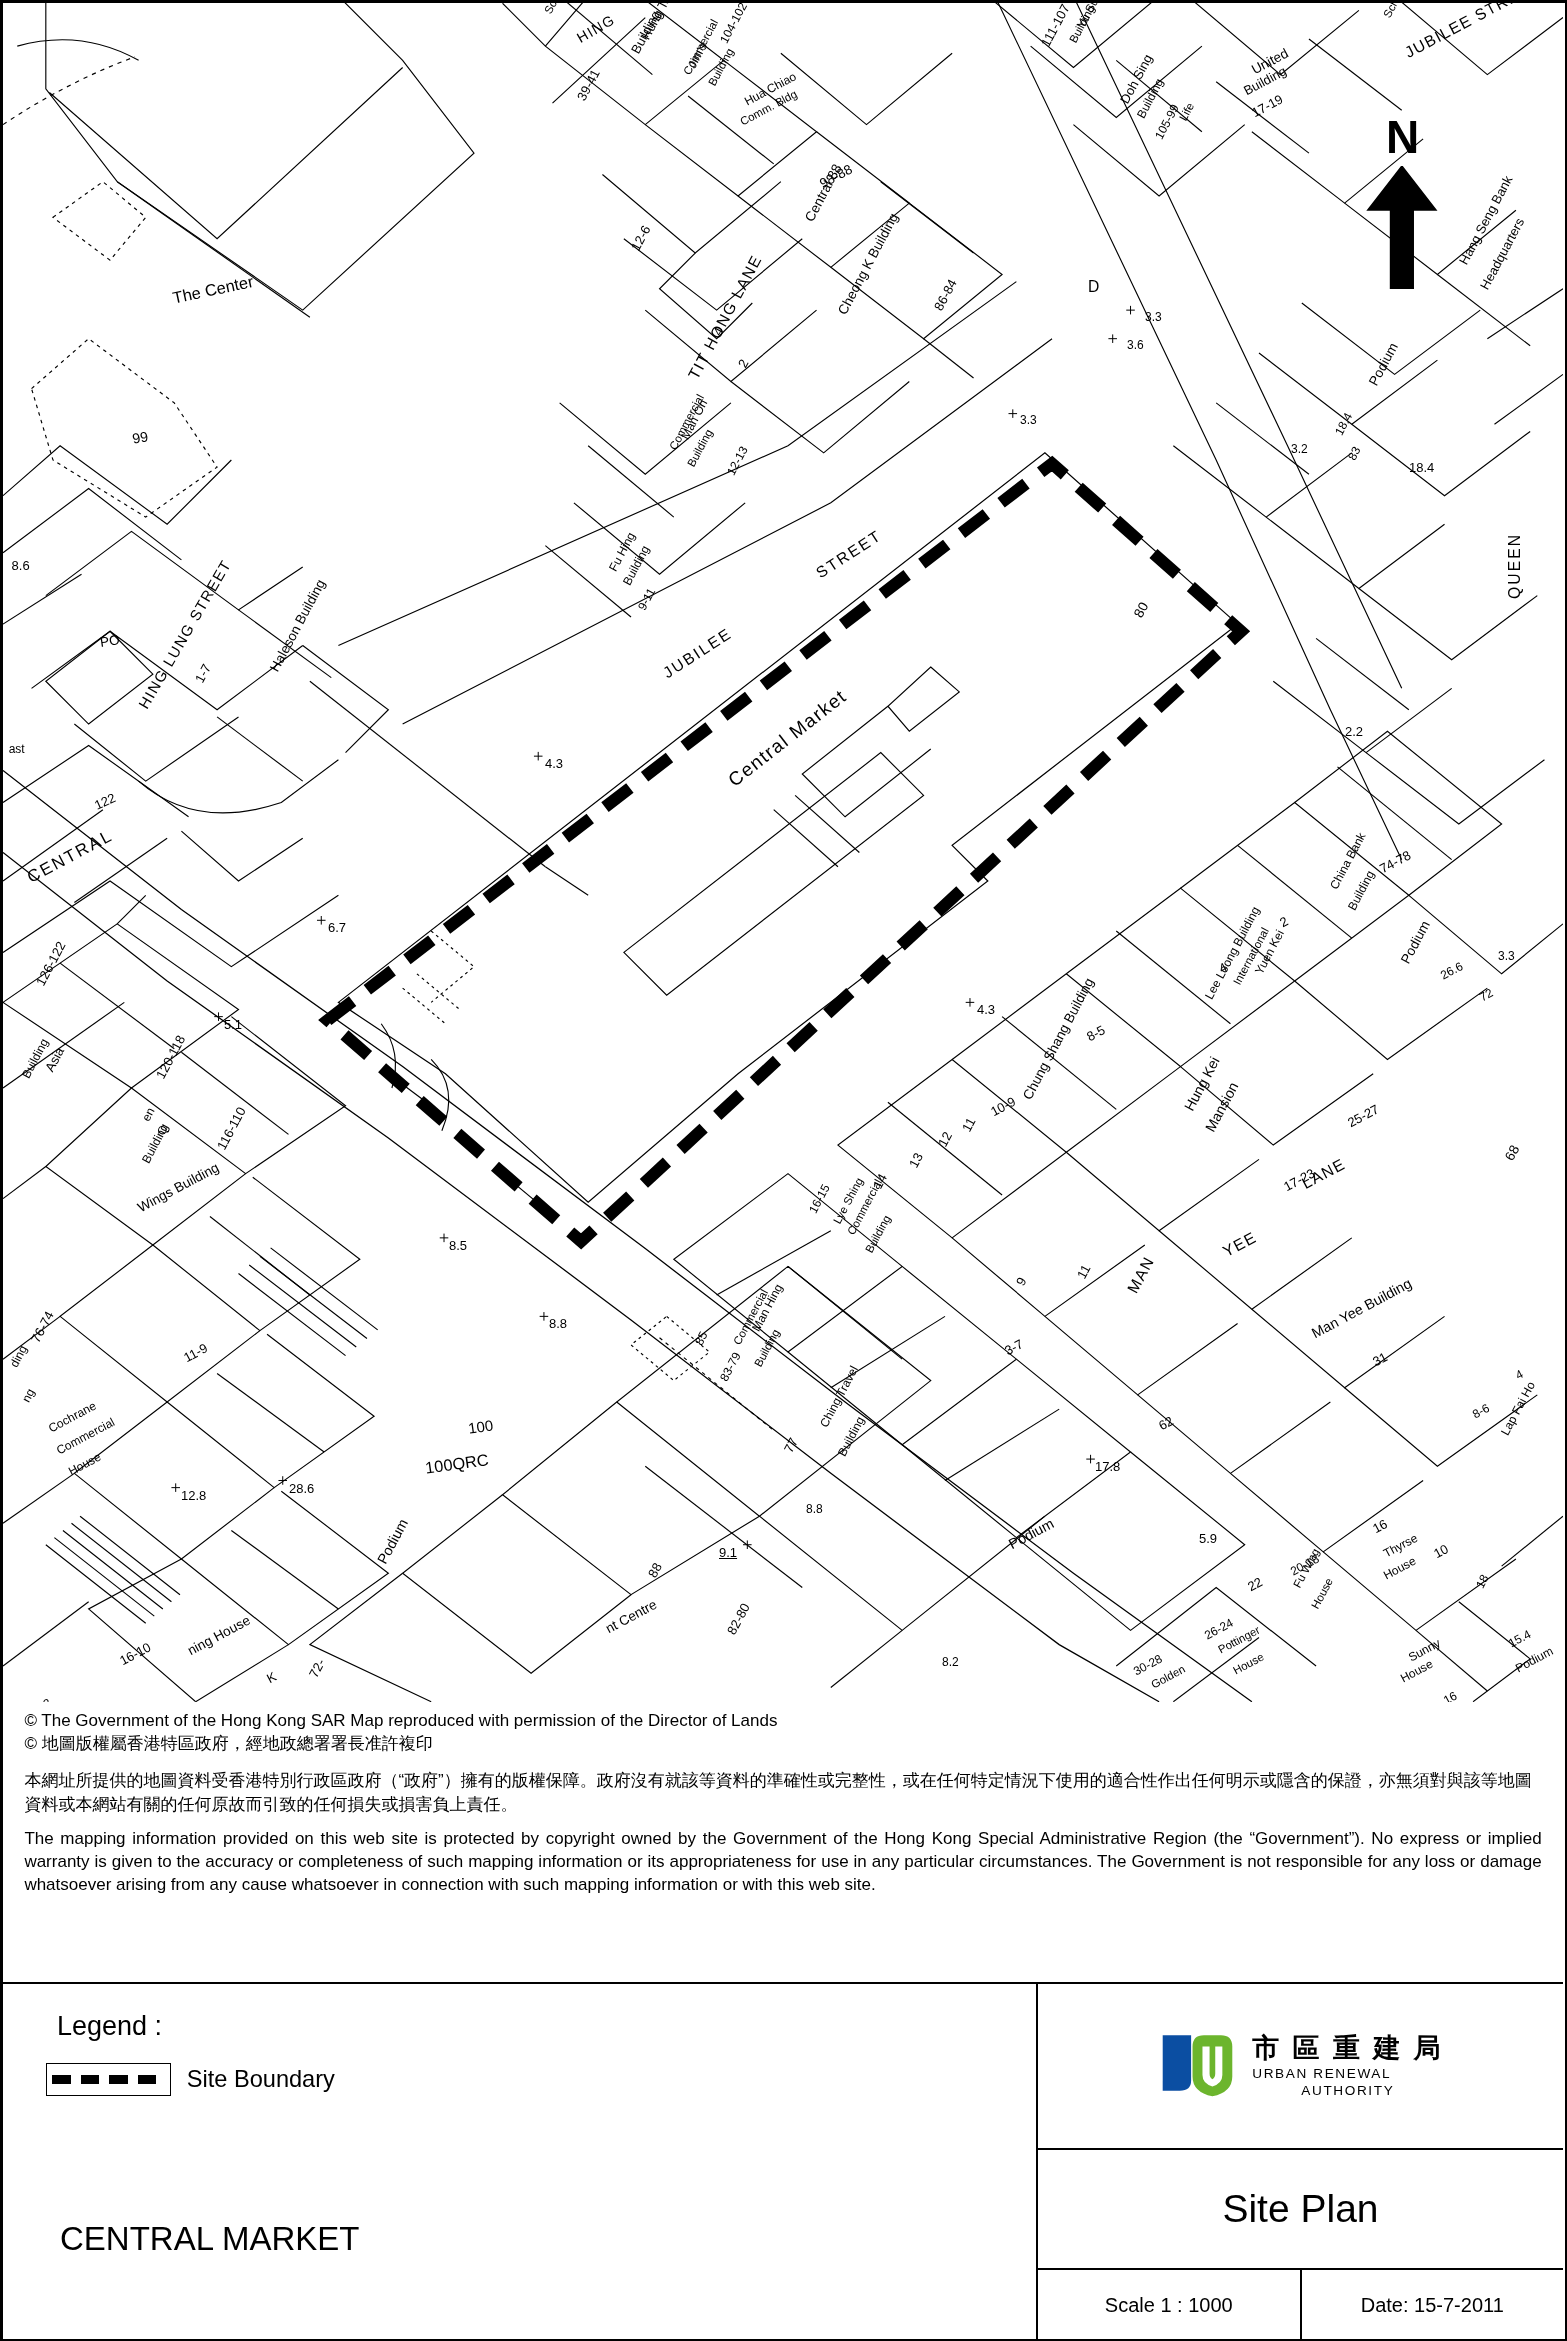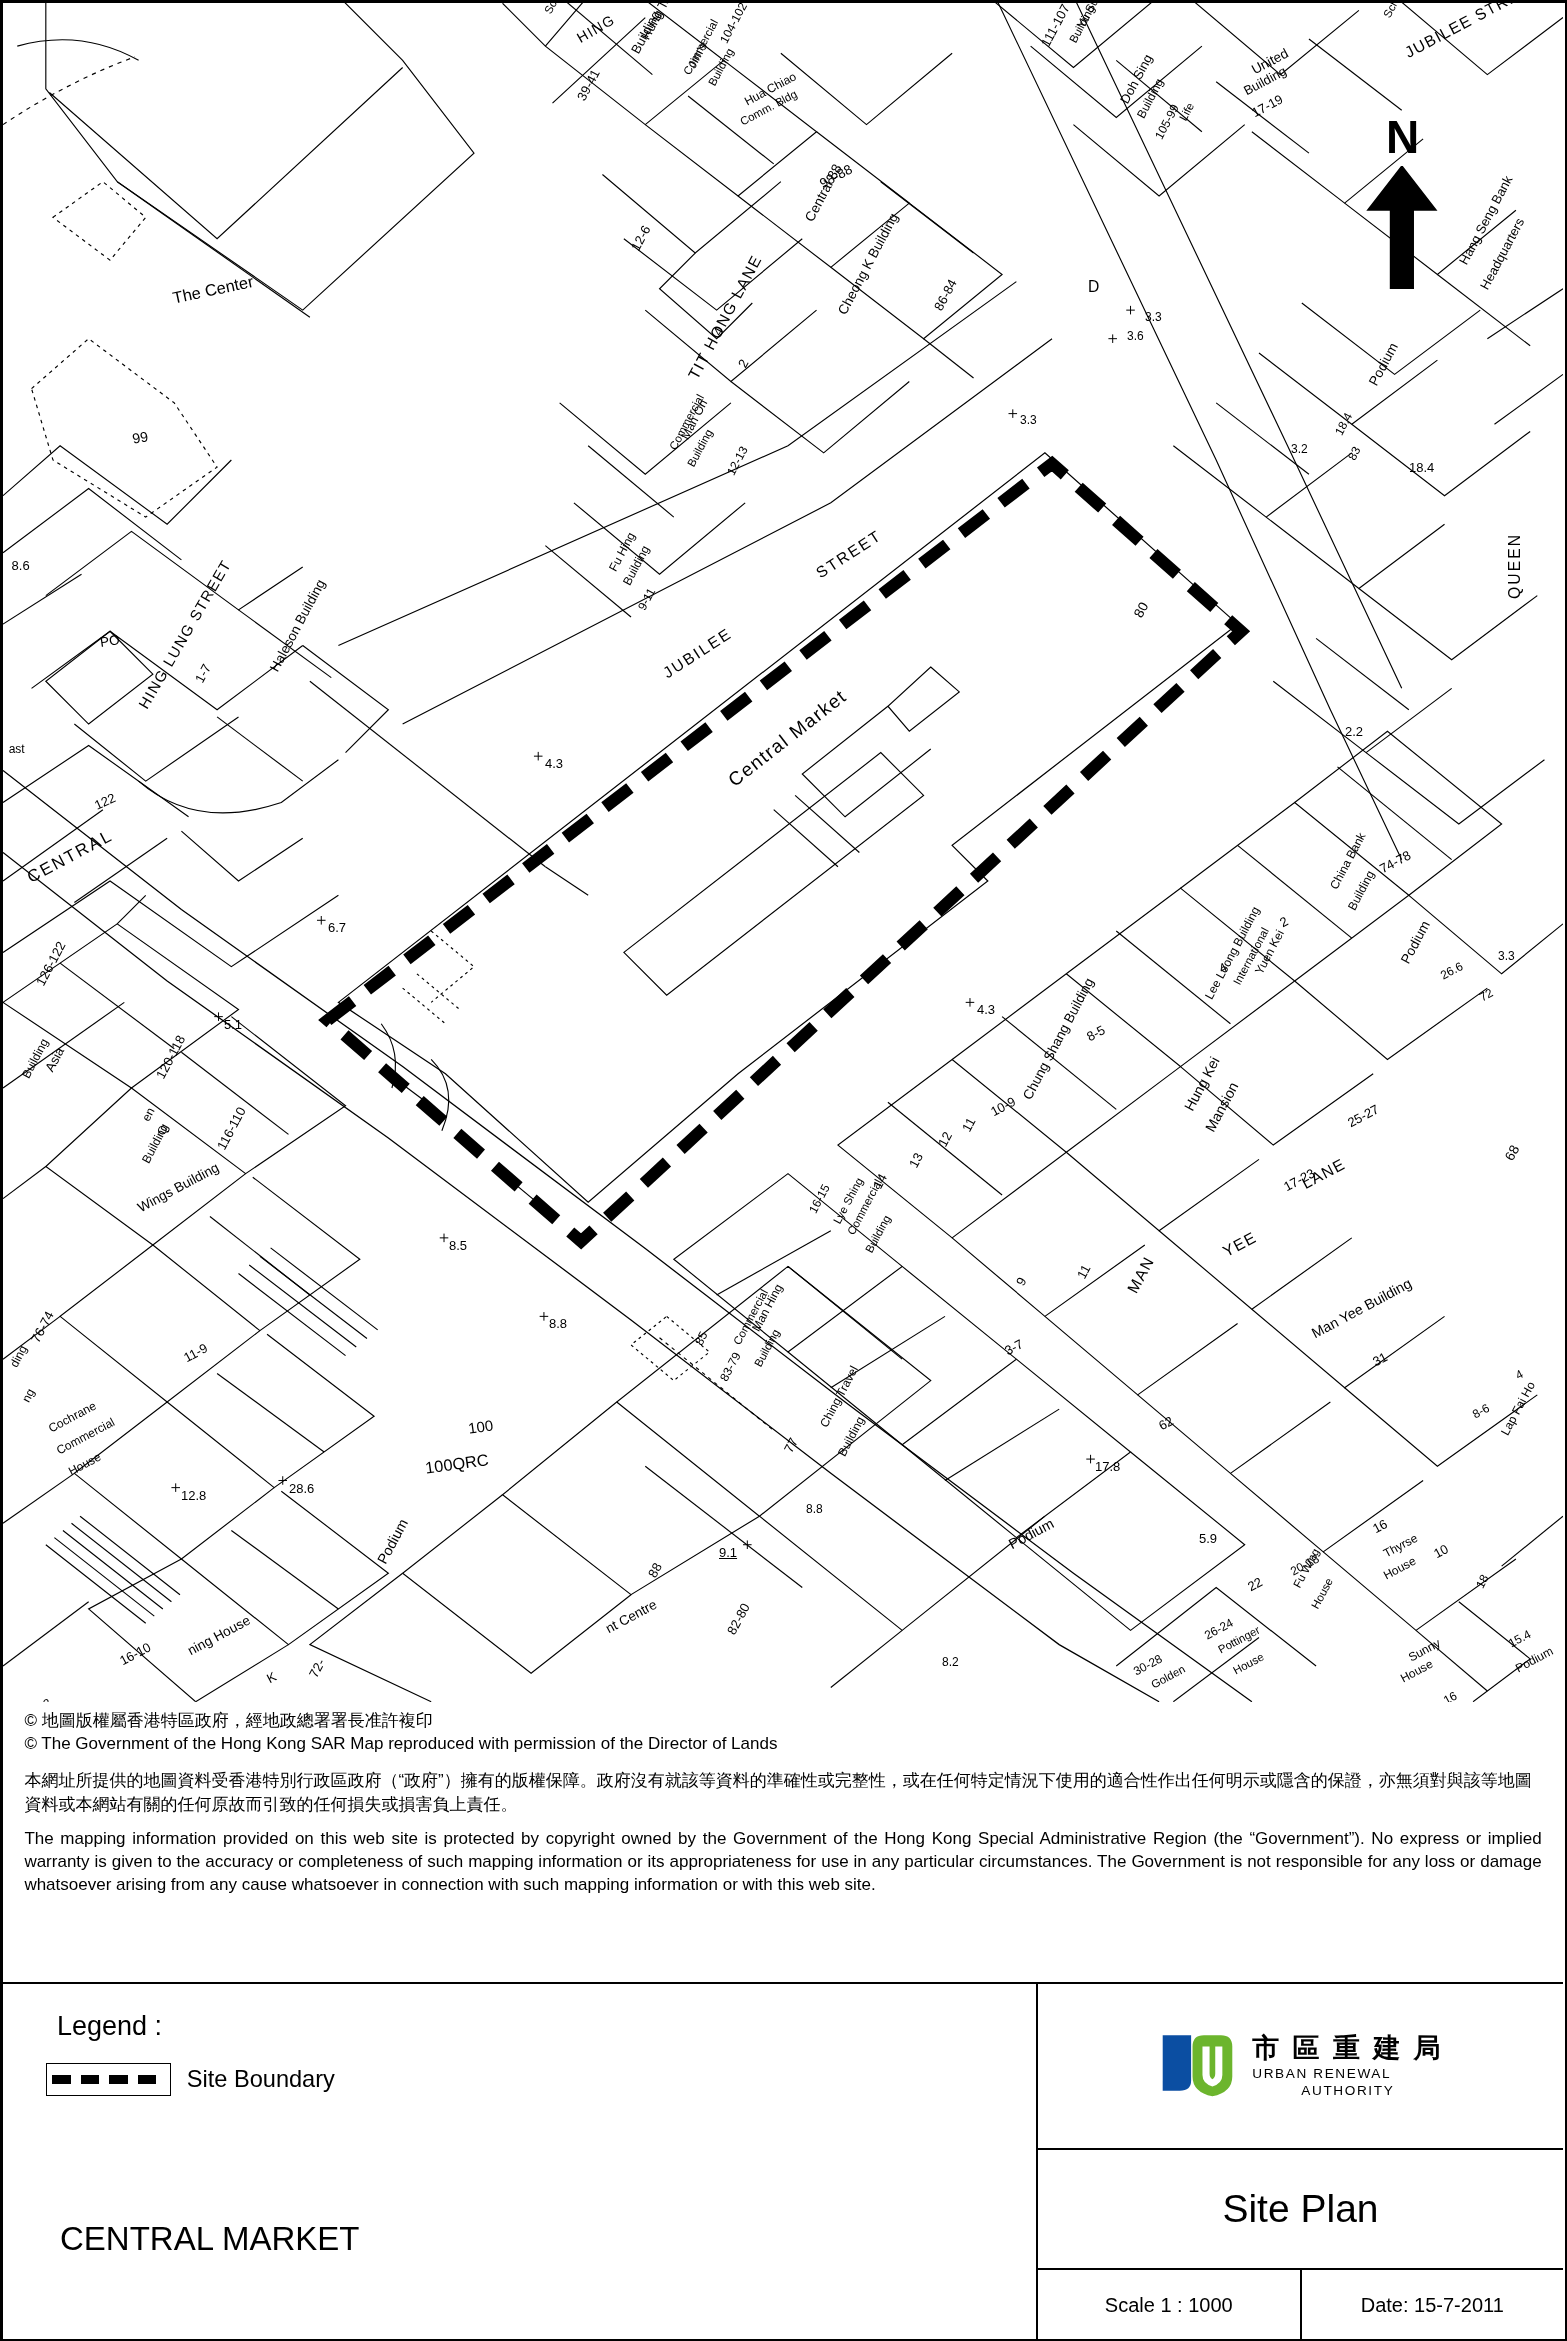--- a/index.html
+++ b/index.html
@@ -364,21 +364,21 @@
         <div class="maplabel" style="left: 1071px; top: 21.4px; font-size: 12px; transform: rotate(-62deg);">Yu  Su</div>
         <div class="maplabel" style="left: 1064px; top: 36px; font-size: 11.4px; transform: rotate(-62deg);">Building</div>
         <div class="maplabel" style="left: 1114px; top: 96px; font-size: 13px; transform: rotate(-62deg);">Doh Sing</div>
         <div class="maplabel" style="left: 1131px; top: 111px; font-size: 12px; transform: rotate(-62deg);">Building</div>
         <div class="maplabel" style="left: 1149px; top: 132px; font-size: 12px; transform: rotate(-62deg);">105-99</div>
         <div class="maplabel" style="left: 1174px; top: 114px; font-size: 11.4px; transform: rotate(-62deg);">Life</div>
         <div class="maplabel" style="left: 1246px; top: 61px; font-size: 13.6px; transform: rotate(-28deg);">United</div>
         <div class="maplabel" style="left: 1238px; top: 82px; font-size: 13px; transform: rotate(-28deg);">Building</div>
         <div class="maplabel" style="left: 1246px; top: 104px; font-size: 13px; transform: rotate(-28deg);">17-19</div>
         <div class="maplabel" style="left: 1142px; top: 307px; font-size: 12px; transform: rotate(0deg);">3.3</div>
-        <div class="maplabel" style="left: 1124px; top: 326px; font-size: 12px; transform: rotate(0deg);">3.6</div>
+        <div class="maplabel" style="left: 1124px; top: 335px; font-size: 12px; transform: rotate(0deg);">3.6</div>
         <div class="maplabel" style="left: 1017px; top: 410px; font-size: 12px; transform: rotate(0deg);">3.3</div>
         <div class="maplabel" style="left: 1453px; top: 257px; font-size: 13px; transform: rotate(-62deg);">Hang Seng Bank</div>
         <div class="maplabel" style="left: 1474px; top: 282px; font-size: 13px; transform: rotate(-62deg);">Headquarters</div>
         <div class="maplabel" style="left: 1363px; top: 378px; font-size: 13.6px; transform: rotate(-62deg);">Podium</div>
         <div class="maplabel" style="left: 1329px; top: 428px; font-size: 12px; transform: rotate(-62deg);">18.4</div>
         <div class="maplabel" style="left: 1342px; top: 453px; font-size: 12px; transform: rotate(-62deg);">83</div>
         <div class="maplabel" style="left: 1288px; top: 439px; font-size: 12px; transform: rotate(0deg);">3.2</div>
         <div class="maplabel" style="left: 1406px; top: 457px; font-size: 13px; transform: rotate(0deg);">18.4</div>
         <div class="maplabel" style="left: 1128px; top: 610px; font-size: 13.6px; transform: rotate(-62deg);">80</div>
         <div class="maplabel" style="left: 1342px; top: 721px; font-size: 13px; transform: rotate(0deg);">2.2</div>
@@ -463,22 +463,22 @@
       <div class="nletter">N</div>
       <svg width="100" height="128" viewBox="0 0 140 180" style="position:absolute;left:0;top:56px;">
         <polygon points="60,0 12,62 44,62 44,172 76,172 76,62 108,62" fill="#000" stroke="#000" stroke-width="2"></polygon>
       </svg>
     </div>
 
     <div class="maplabel" style="left:721px;top:771px;font-size:19px;letter-spacing:1.4px;transform:rotate(-38deg);">Central Market</div>
   </div>
 
   <div class="notes">
+    <div class="copy">© The Government of the Hong Kong SAR Map reproduced with permission of the Director of Lands</div>
     <div class="copy">© 地圖版權屬香港特區政府，經地政總署署長准許複印</div>
-    <div class="copy">© The Government of the Hong Kong SAR Map reproduced with permission of the Director of Lands</div>
     <div class="disc-zh">本網址所提供的地圖資料受香港特別行政區政府（“政府”）擁有的版權保障。政府沒有就該等資料的準確性或完整性，或在任何特定情況下使用的適合性作出任何明示或隱含的保證，亦無須對與該等地圖資料或本網站有關的任何原故而引致的任何損失或損害負上責任。</div>
     <div class="disc-en">The mapping information provided on this web site is protected by copyright owned by the Government of the Hong Kong Special Administrative Region (the “Government”). No express or implied warranty is given to the accuracy or completeness of such mapping information or its appropriateness for use in any particular circumstances. The Government is not responsible for any loss or damage whatsoever arising from any cause whatsoever in connection with such mapping information or with this web site.</div>
   </div>
 
   <div class="bottom">
 
     <div class="bottom-left">
       <div class="legend-title">Legend :</div>
       <div class="legend-row">
         <div class="legend-swatch">

